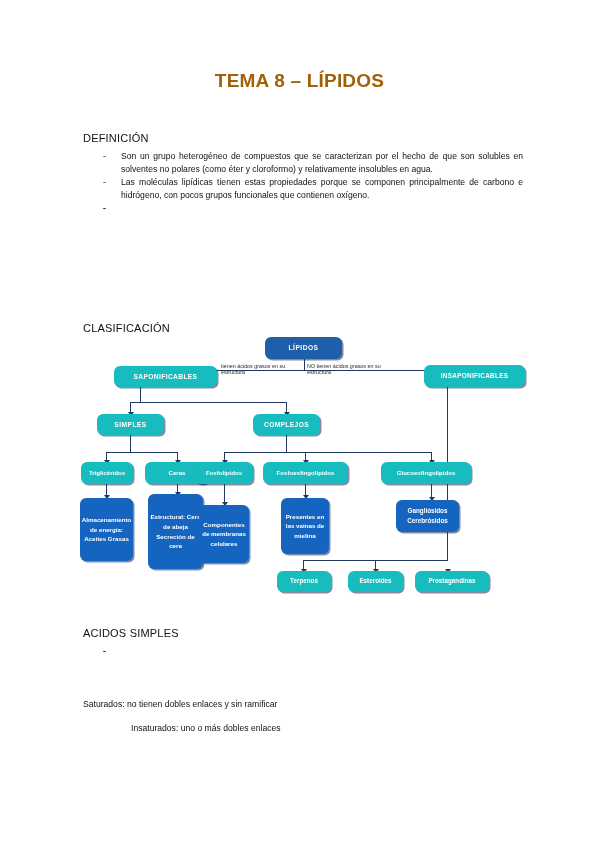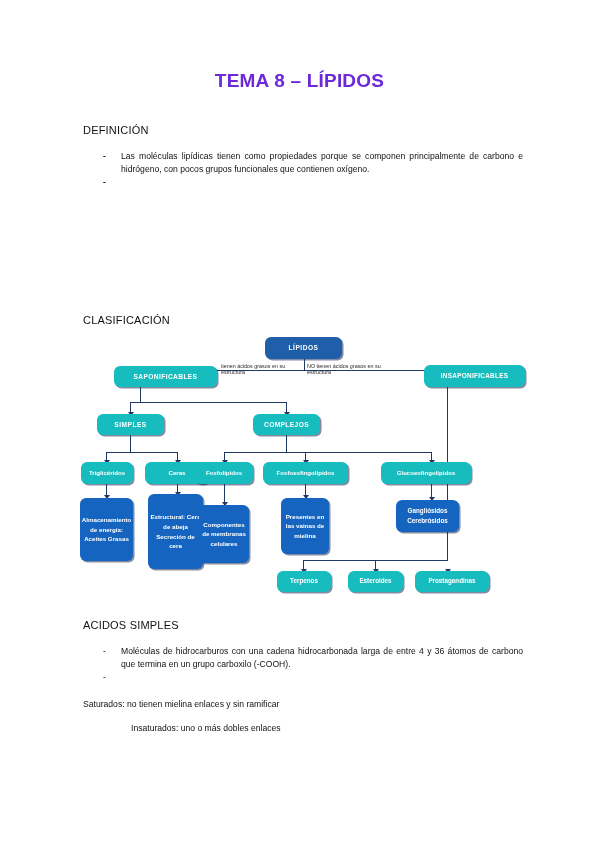--- a/index.html
+++ b/index.html
@@ -6,26 +6,27 @@
   body{
     width:599px;height:848px;background:#ffffff;
     font-family:"Liberation Sans",sans-serif;
     color:#1a1a1a;-webkit-font-smoothing:antialiased;
     position:relative;overflow:hidden;
   }
   .page{position:relative;width:599px;height:848px;}
 
   .doc-title{
     position:absolute;left:0;top:70px;width:599px;text-align:center;
-    font-size:19px;font-weight:700;letter-spacing:.2px;color:#6d28d9;
+    font-size:19px;font-weight:700;letter-spacing:.2px;color:#a16207;
   }
 
   .section-head{
     position:absolute;left:83px;font-size:11px;font-weight:400;color:#111;
     letter-spacing:.2px;
+    margin-top:8px;
   }
 
   .bullets{position:absolute;left:83px;width:440px;}
   .bullet{
     position:relative;padding-left:38px;font-size:8.6px;line-height:13.1px;
     color:#111;margin-bottom:0px;text-align:justify;
   }
   .bullet .dash{position:absolute;left:20px;top:0;}
   .para{
     position:absolute;left:83px;font-size:8.6px;line-height:13px;color:#111;
@@ -62,24 +63,25 @@
 
 <div class="page">
 
   <div class="doc-title">TEMA 8 – LÍPIDOS</div>
 
   <div class="section-head" style="top:124px;">DEFINICIÓN</div>
 
   <div class="bullets" style="top:150px;">
     <div class="bullet">
       <span class="dash">-</span>
-    </div>
-    <div class="bullet">
-      <span class="dash">-</span>
-      <span>Las moléculas lipídicas tienen como propiedades porque se componen principalmente de carbono e hidrógeno, con pocos grupos funcionales que contienen oxígeno.</span>
+      <span>Son un grupo heterogéneo de compuestos que se caracterizan por el hecho de que son solubles en solventes no polares (como éter y cloroformo) y relativamente insolubles en agua.</span>
+    </div>
+    <div class="bullet">
+      <span class="dash">-</span>
+      <span>Las moléculas lipídicas tienen estas propiedades porque se componen principalmente de carbono e hidrógeno, con pocos grupos funcionales que contienen oxígeno.</span>
     </div>
     <div class="bullet">
       <span class="dash">-</span>
     </div>
     <div class="bullet">
       <span class="dash">-</span>
     </div>
   </div>
 
   <div class="section-head" style="top:314px;">CLASIFICACIÓN</div>
@@ -177,23 +179,22 @@
 
     <div class="node teal" style="left:332px;top:239px;width:74px;height:21px;font-size:6.3px;">Prostagandinas</div>
 
   </div>
 
   <div class="section-head" style="top:619px;">ACIDOS SIMPLES</div>
 
   <div class="bullets" style="top:645px;">
     <div class="bullet">
       <span class="dash">-</span>
-      <span>Moléculas de hidrocarburos con una cadena hidrocarbonada larga de entre 4 y 36 átomos de carbono que termina en un grupo  carboxilo  (-COOH).</span>
     </div>
     <div class="bullet">
       <span class="dash">-</span>
     </div>
   </div>
 
-  <div class="para" style="top:698px;">Saturados: no tienen mielina enlaces y sin ramificar</div>
+  <div class="para" style="top:698px;">Saturados: no tienen dobles enlaces y sin ramificar</div>
   <div class="para" style="top:722px;margin-left:48px;">Insaturados: uno o más dobles enlaces</div>
 
 </div>
 
 </body></html>

